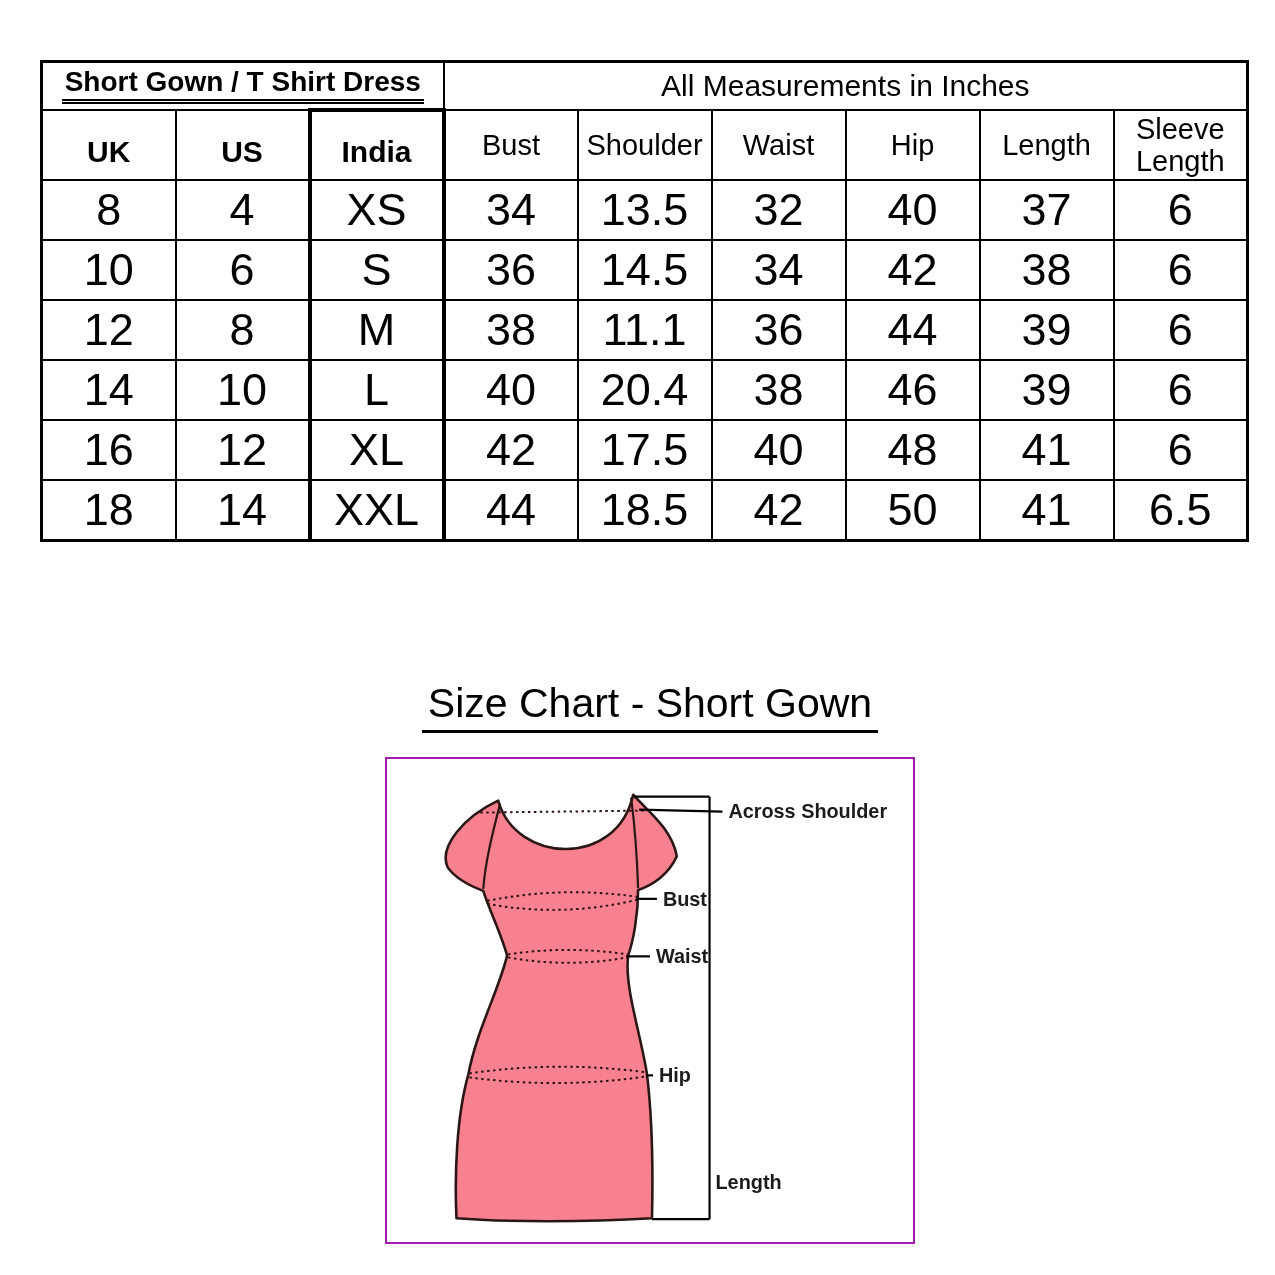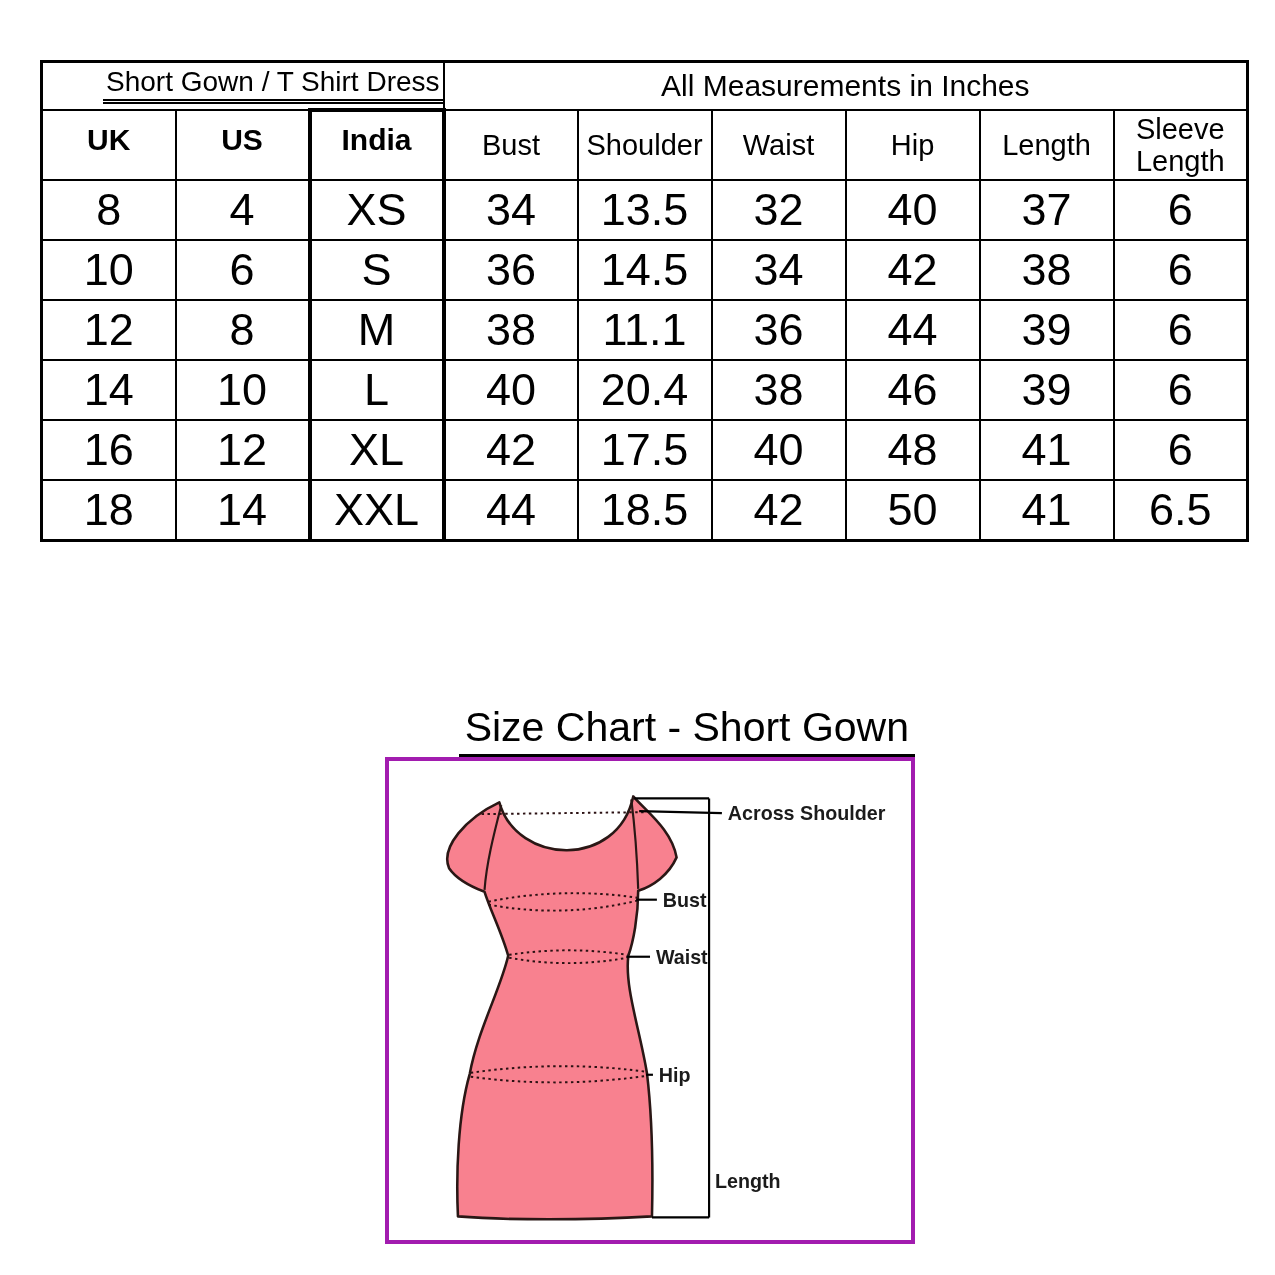--- a/index.html
+++ b/index.html
@@ -8,41 +8,41 @@
   .page { position:relative; width:1275px; height:1275px; background:#fff; overflow:hidden; }
 
   
   table.size-table {
     position:absolute; left:40px; top:60px; width:1206px;
     border-collapse:collapse; table-layout:fixed;
     border:3px solid #000;
   }
   .size-table th, .size-table td { border:2px solid #000; text-align:center; }
   tr.title-row { height:48px; }
-  th.th-left  { font-weight:normal; font-size:28px; white-space:nowrap;text-align:right; }
+  th.th-left  { font-weight:bold; font-size:28px; white-space:nowrap; }
   th.th-left span.dbl { border-bottom:5px double #000; padding:0 3px 1px 3px; display:inline-block; }
   th.th-right { font-weight:normal; font-size:30px;margin-top:24px; }
   tr.header-row { height:66px; }
   tr.header-row th { font-weight:normal; font-size:29px; line-height:1.12; padding:2px; }
-  tr.header-row th.size-head { font-weight:bold; font-size:30px; vertical-align:bottom; padding-bottom:23px; }
+  tr.header-row th.size-head { font-weight:bold; font-size:30px; vertical-align:bottom; padding-bottom:11px; }
   tbody tr { height:60px; }
   tbody td { font-size:45px; font-weight:normal; vertical-align:middle; }
   .india-l { border-left:4px solid #000 !important; }
   .india-r { border-right:4px solid #000 !important; }
   .india-t { border-top:4px solid #000 !important; }
   .india-b { border-bottom:4px solid #000 !important; }
 
   
-  .chart-title-wrap { position:absolute; left:385px; top:704px; width:530px; text-align:right; }
+  .chart-title-wrap { position:absolute; left:385px; top:680px; width:530px; text-align:center; }
   .chart-title { font-size:41px; font-weight:normal; display:inline-block;
                  border-bottom:3px solid #000; padding:0 6px 3px 6px; white-space:nowrap; }
 
   
   .diagram-box { position:absolute; left:385px; top:757px; width:530px; height:487px;
-                 border:4px solid #a21caf; background:#fff; }
+                 border:2px solid #a21caf; background:#fff; }
   .diagram-box svg { display:block; width:100%; height:100%; }
   .diag-label { font-family:"Liberation Sans", sans-serif; font-weight:bold; font-size:20px; fill:#1b1b1b; }
 </style>
 </head>
 <body>
 
 <div class="page">
 
   <table class="size-table">
     <colgroup>

